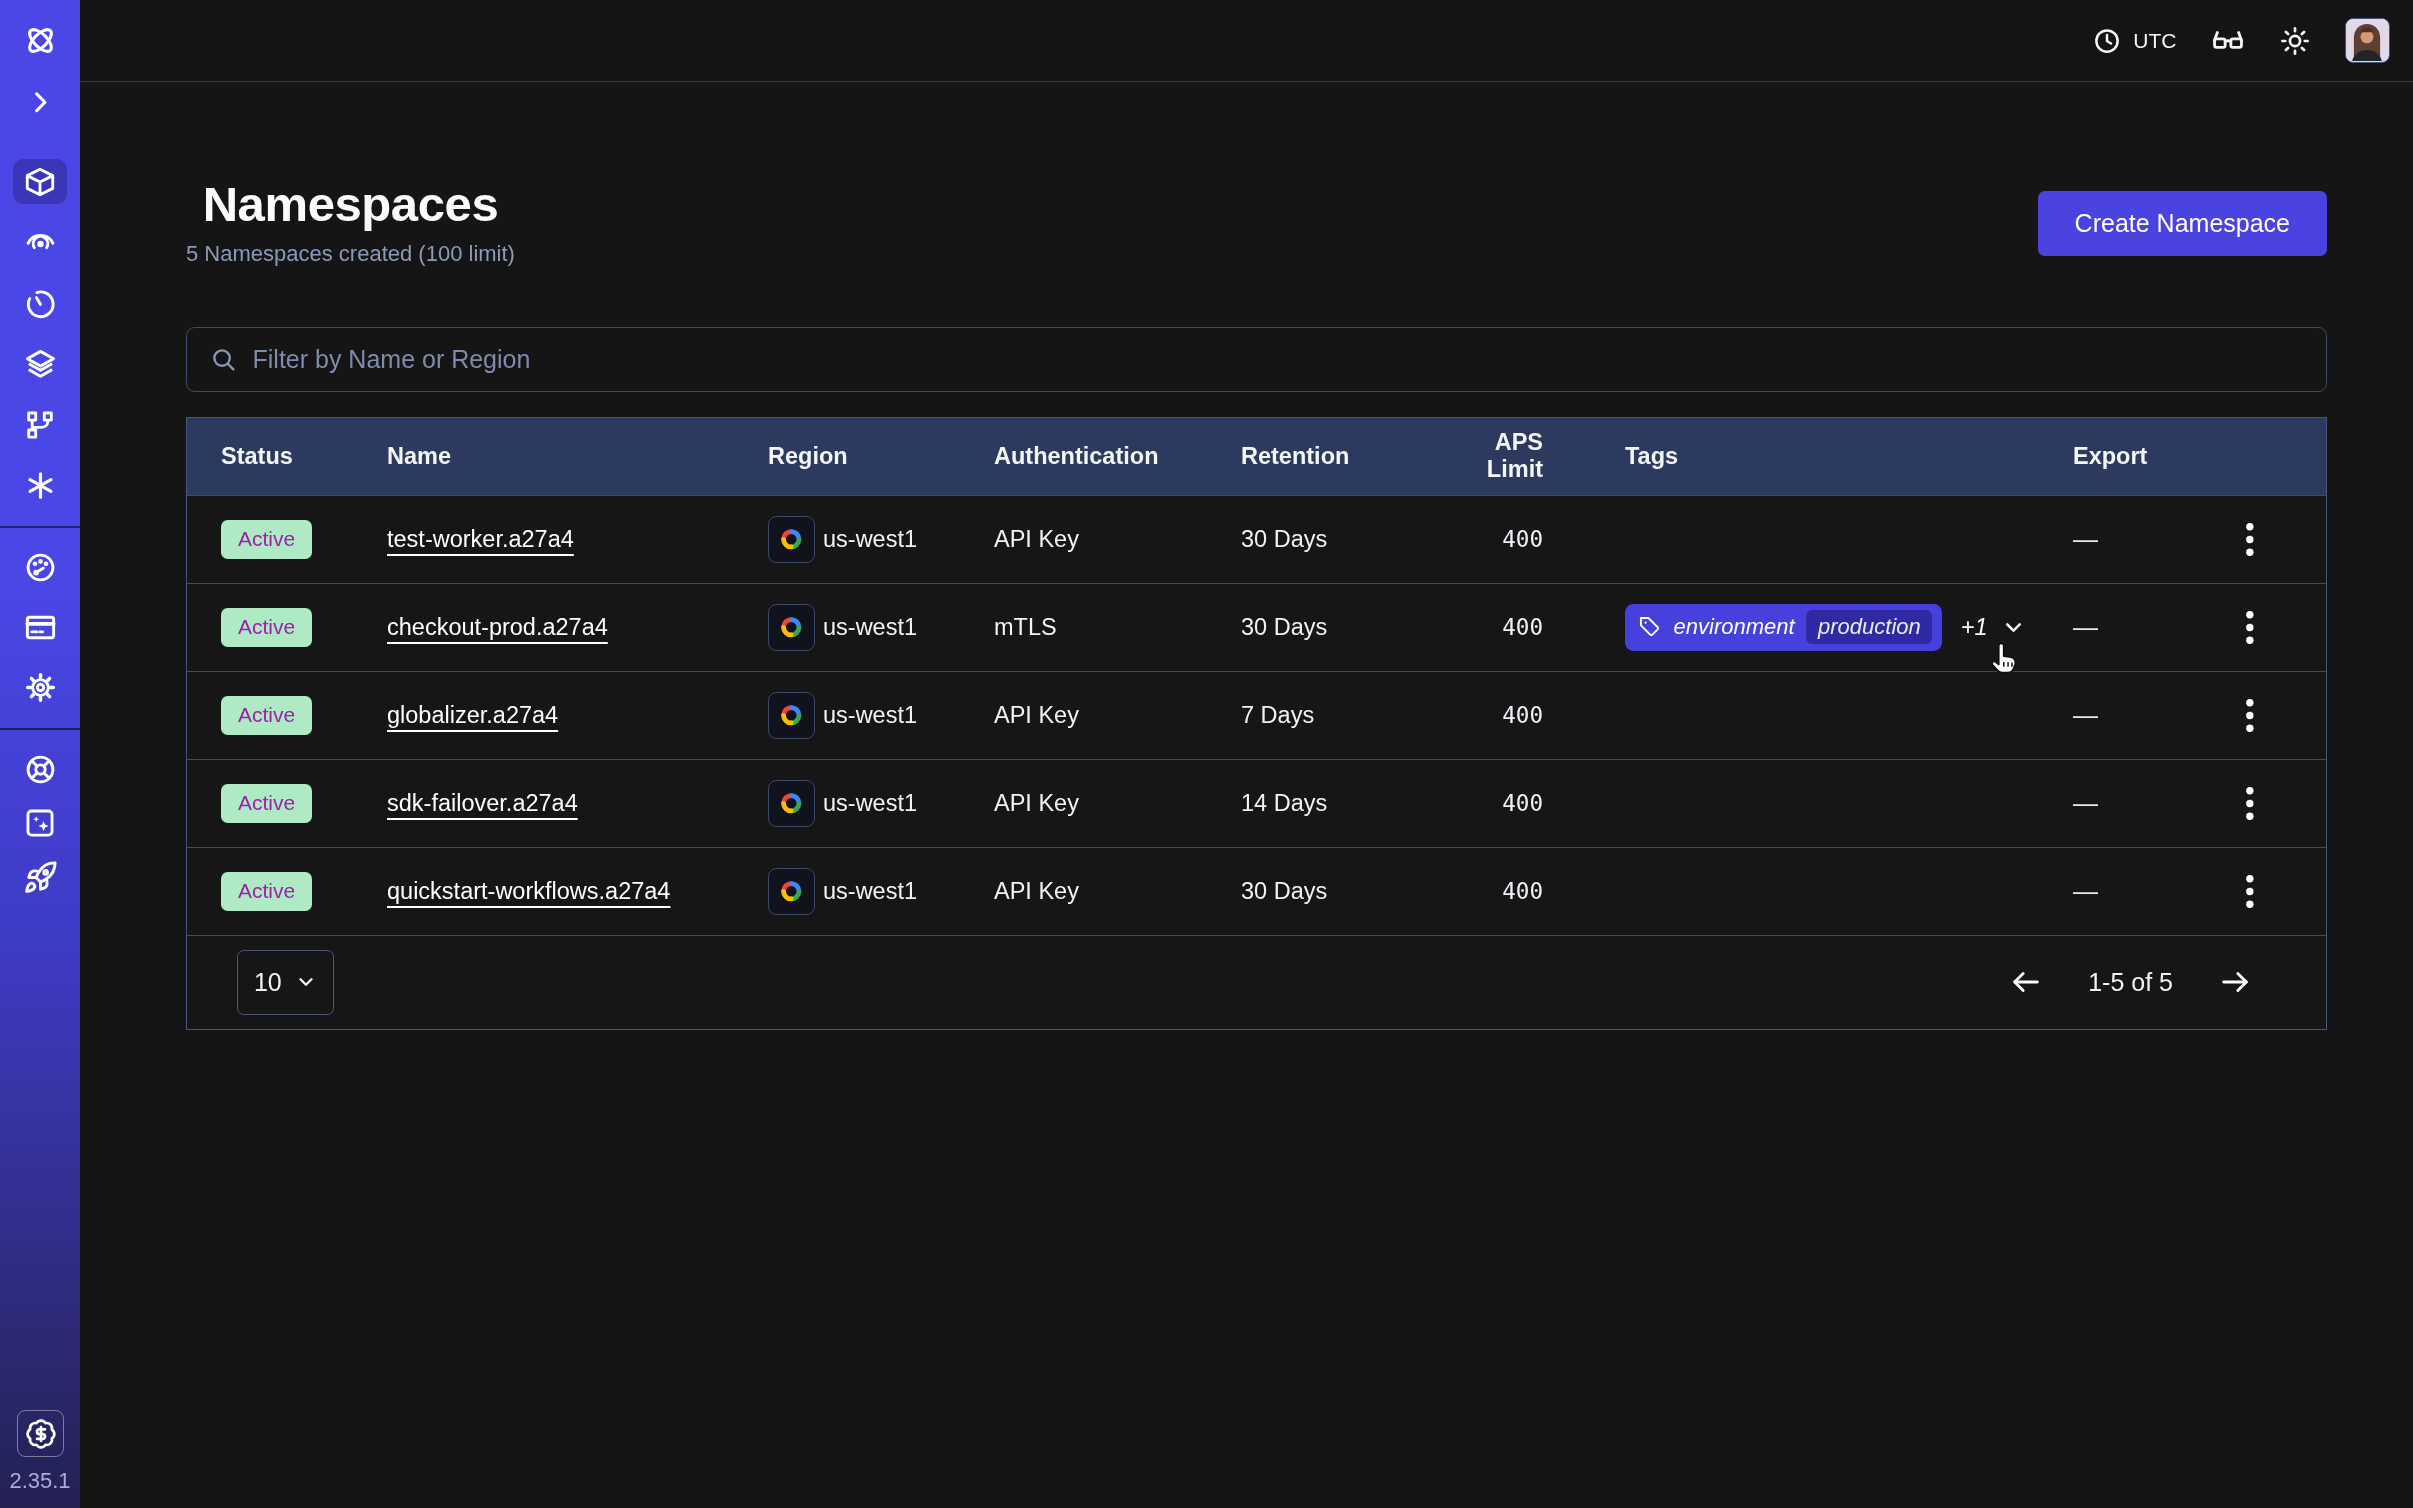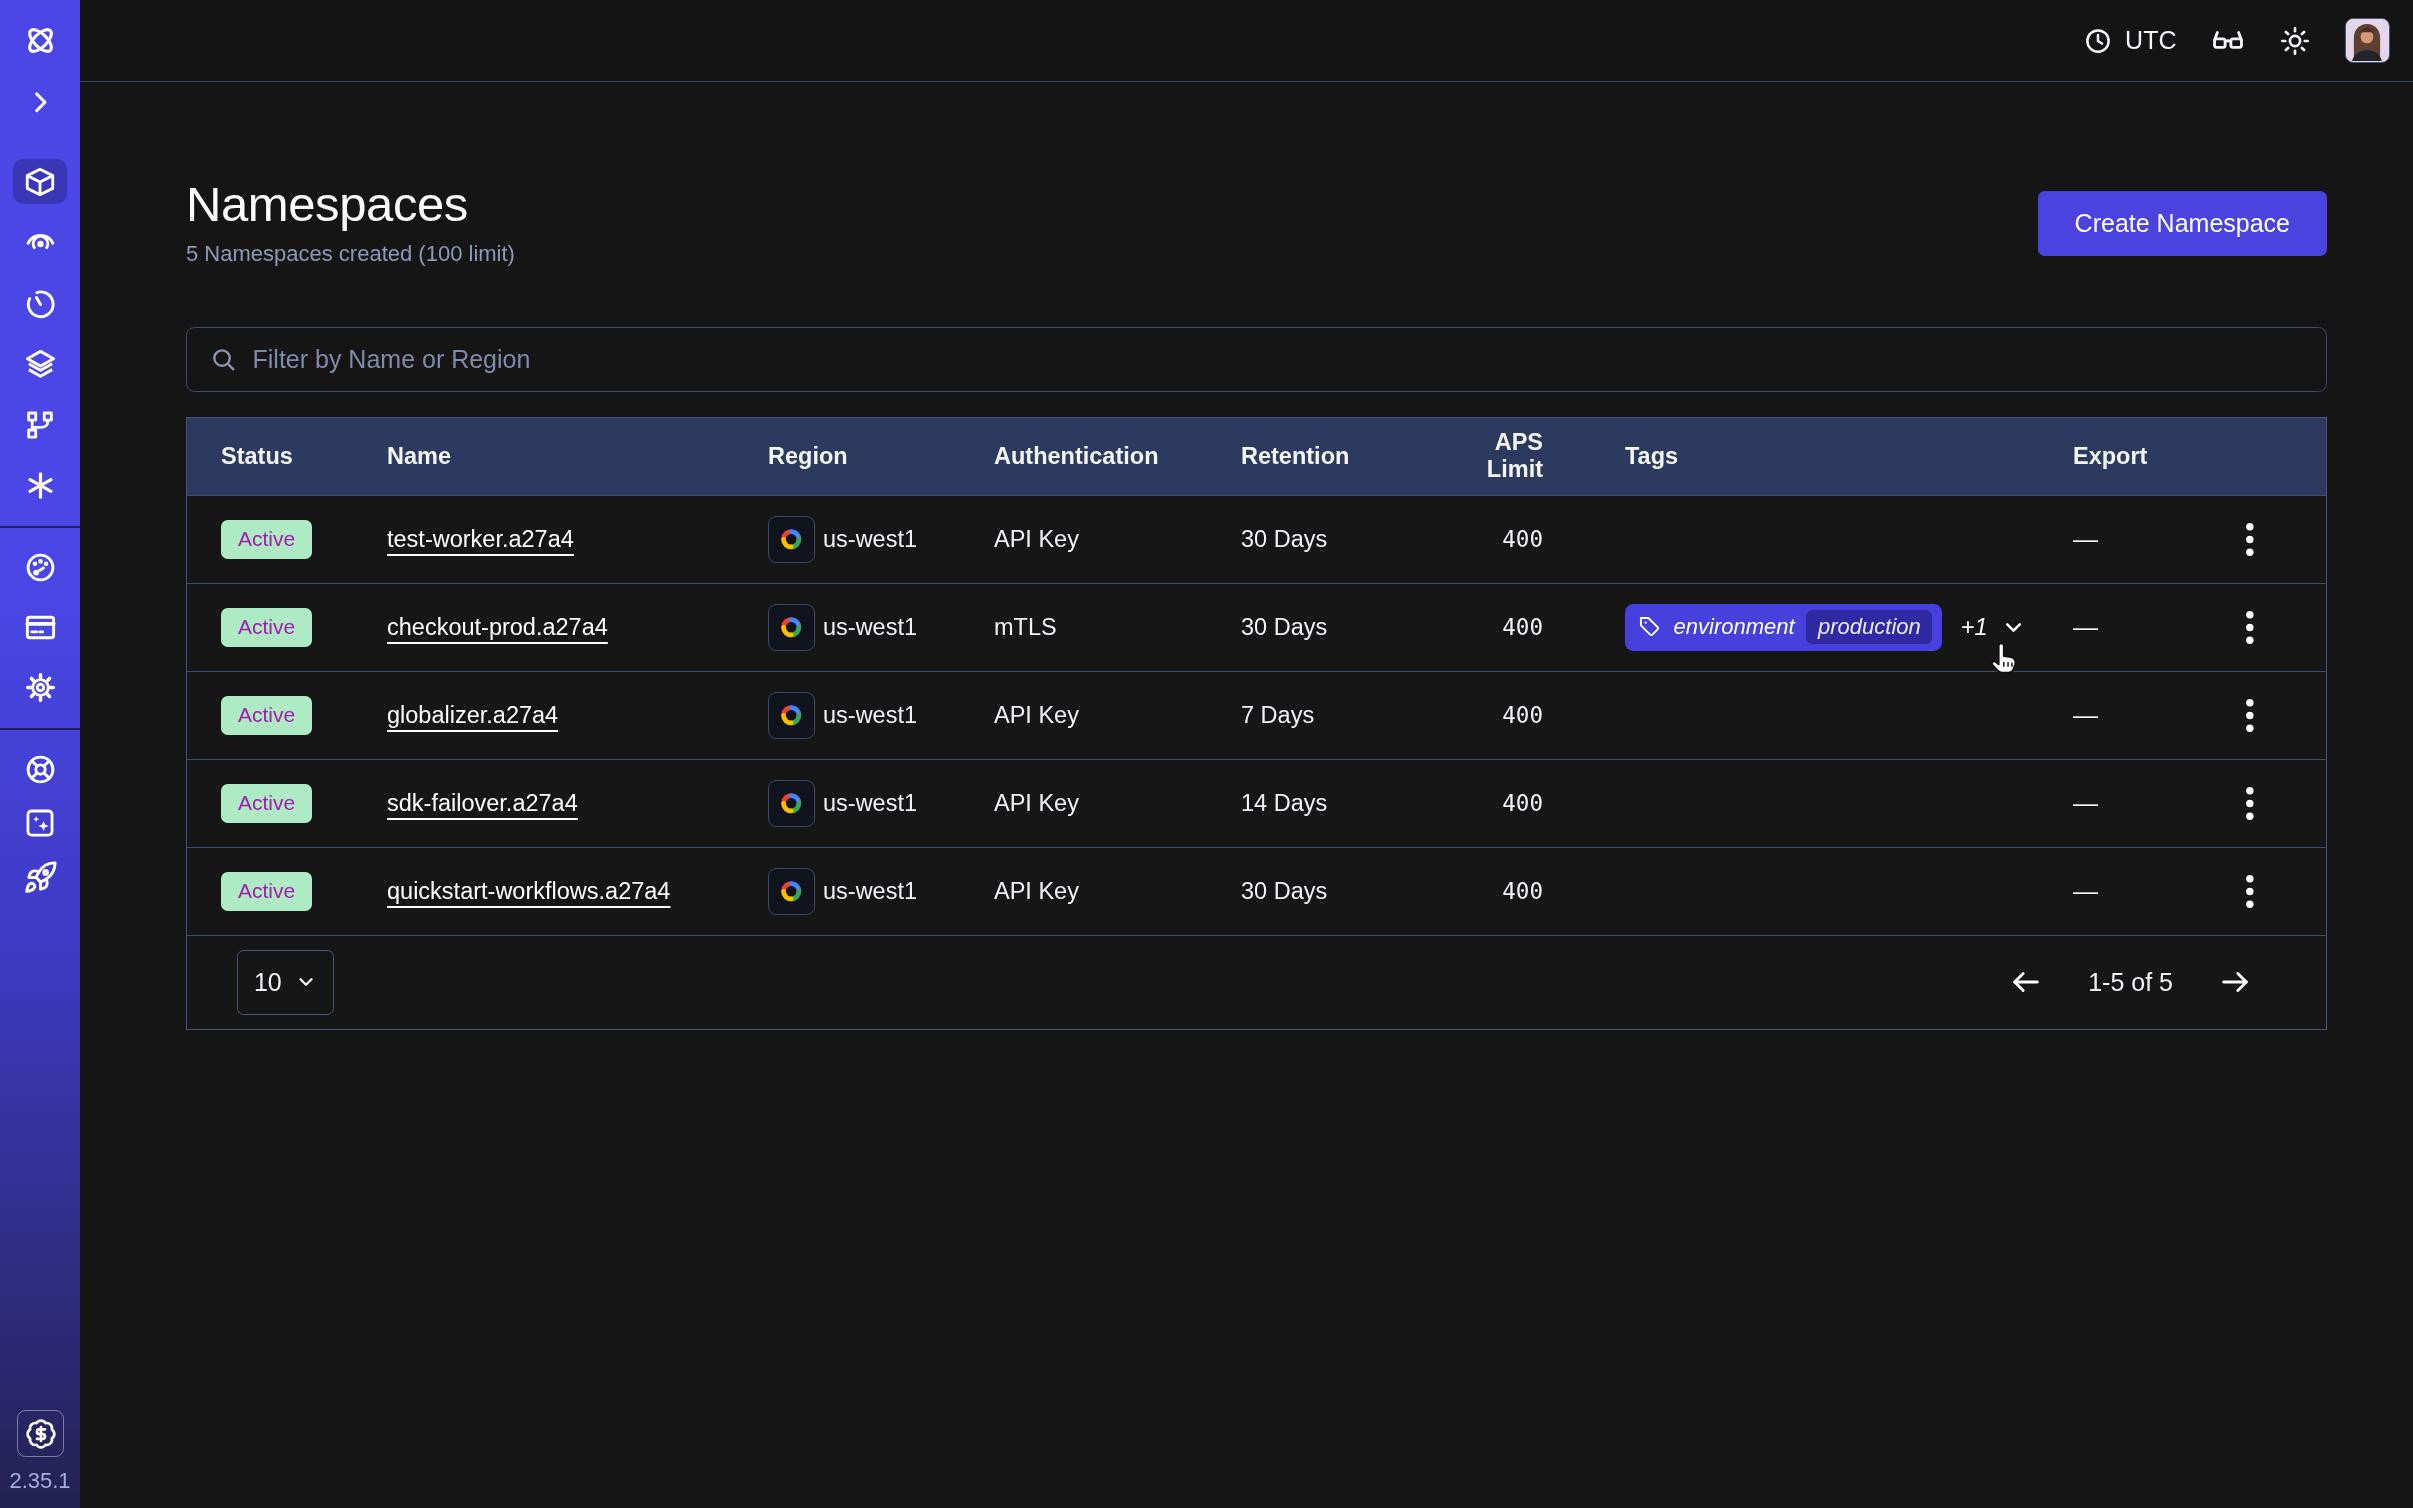--- a/index.html
+++ b/index.html
@@ -34,33 +34,33 @@
     position:absolute; top:1468px; left:0; width:80px; text-align:center;
     font-size:22px; color:#a7aede;
   }
 
   
   .topbar {
     position:absolute; left:80px; right:0; top:0; height:82px; background:#141414;
     border-bottom:1.7px solid #30three; border-bottom:1.7px solid #313e5e;
     display:flex; align-items:center; justify-content:flex-end; gap:34px; padding-right:23.5px;
   }
-  .tz { display:flex; align-items:center; gap:11.7px; font-size:25px; color:#f2f4f8; cursor:pointer; }
+  .tz { display:flex; align-items:center; gap:11.7px; font-size:21px; color:#f2f4f8; cursor:pointer; }
   .topbar-icon { color:#f2f4f8; cursor:pointer; display:flex; align-items:center; }
   .avatar {
     width:45px; height:45px; border-radius:8.4px; border:1.7px solid #46547a; overflow:hidden; cursor:pointer;
     background:#e3d7ec;
   }
 
   
   .main { position:absolute; left:80px; top:84px; right:0; bottom:0; }
   .content { padding:0 86px 0 106px; }
 
   .page-header { margin-top:92px; display:flex; justify-content:space-between; align-items:flex-start; }
-  .page-title { font-size:49px; font-weight:400; letter-spacing:-0.4px; color:#fafbfd; line-height:1.15; }
+  .page-title { font-size:49px; font-weight:700; letter-spacing:-0.4px; color:#fafbfd; line-height:1.15;text-align:center; }
   .page-subtitle { margin-top:8.4px; font-size:22px; color:#8d99b8; }
   .create-btn {
     margin-top:15px; height:65px; padding:0 37px; background:#4a43e0; border:none; border-radius:6.7px;
     color:#fff; font-size:25px; font-weight:500; font-family:inherit; cursor:pointer;
   }
 
   .filter-box {
     margin-top:60px; height:65px; border:1.7px solid #3d4a6e; border-radius:8.4px;
     display:flex; align-items:center; gap:15px; padding:0 22px; background:transparent;
   }

